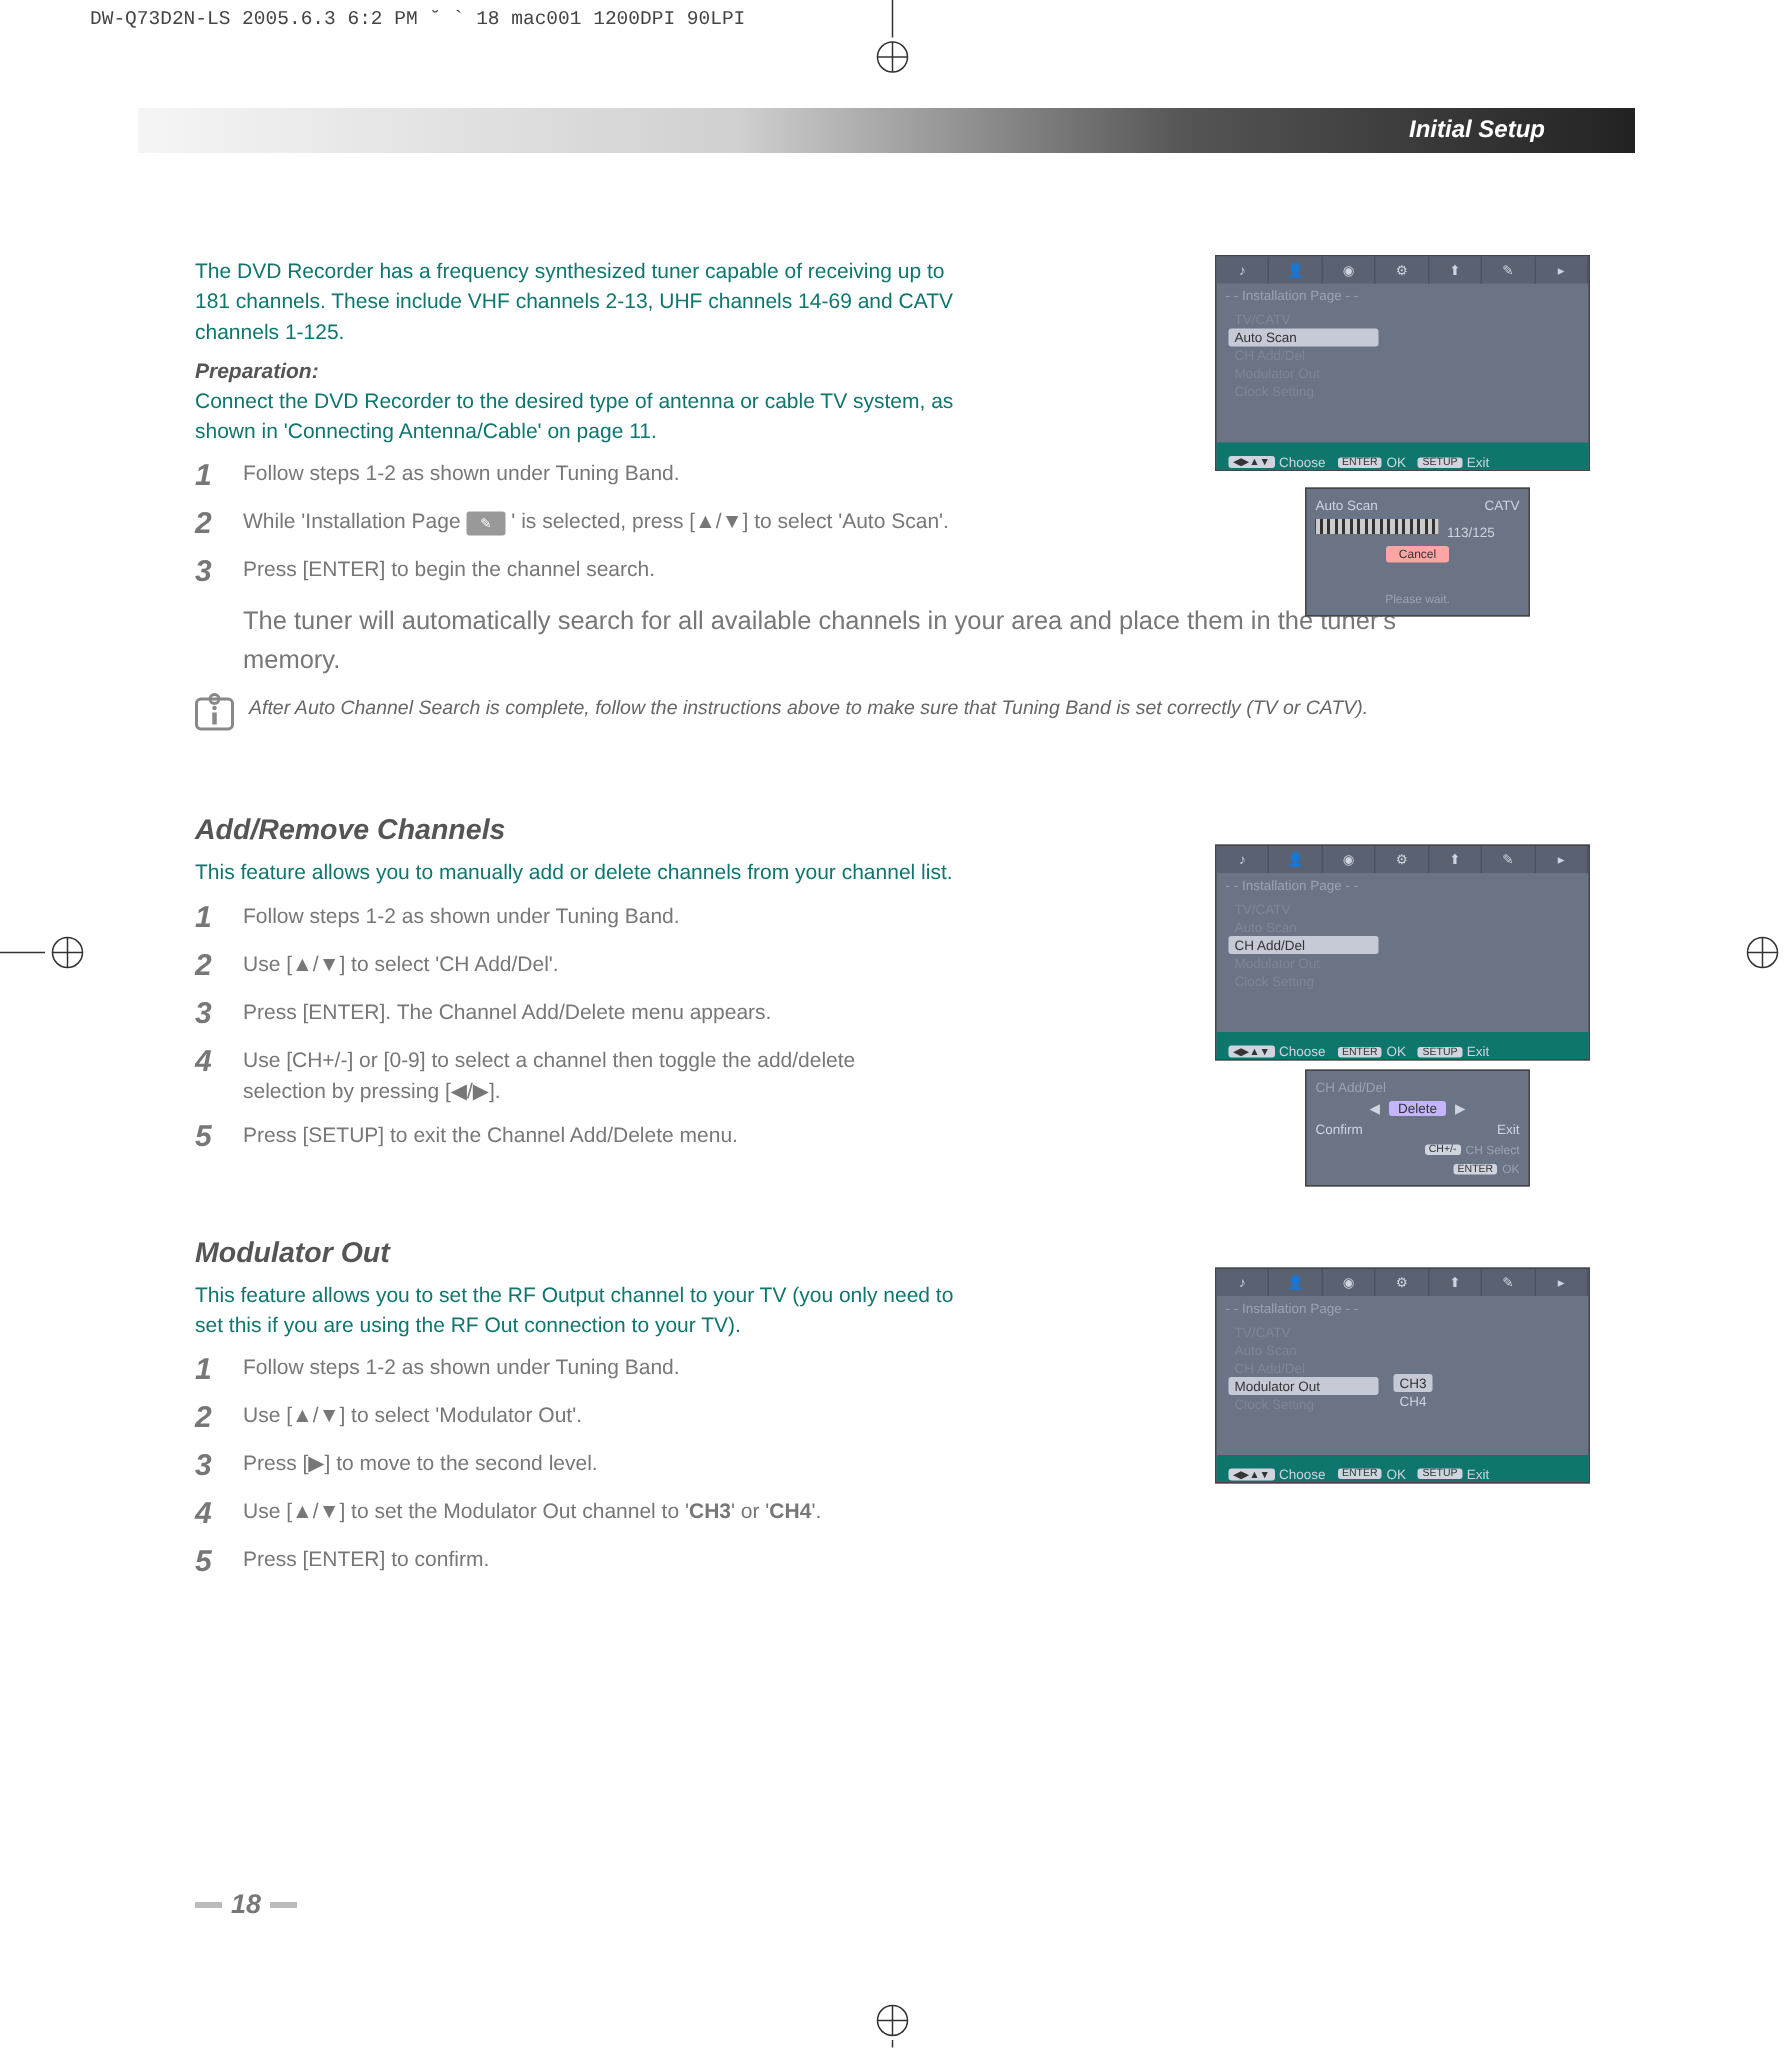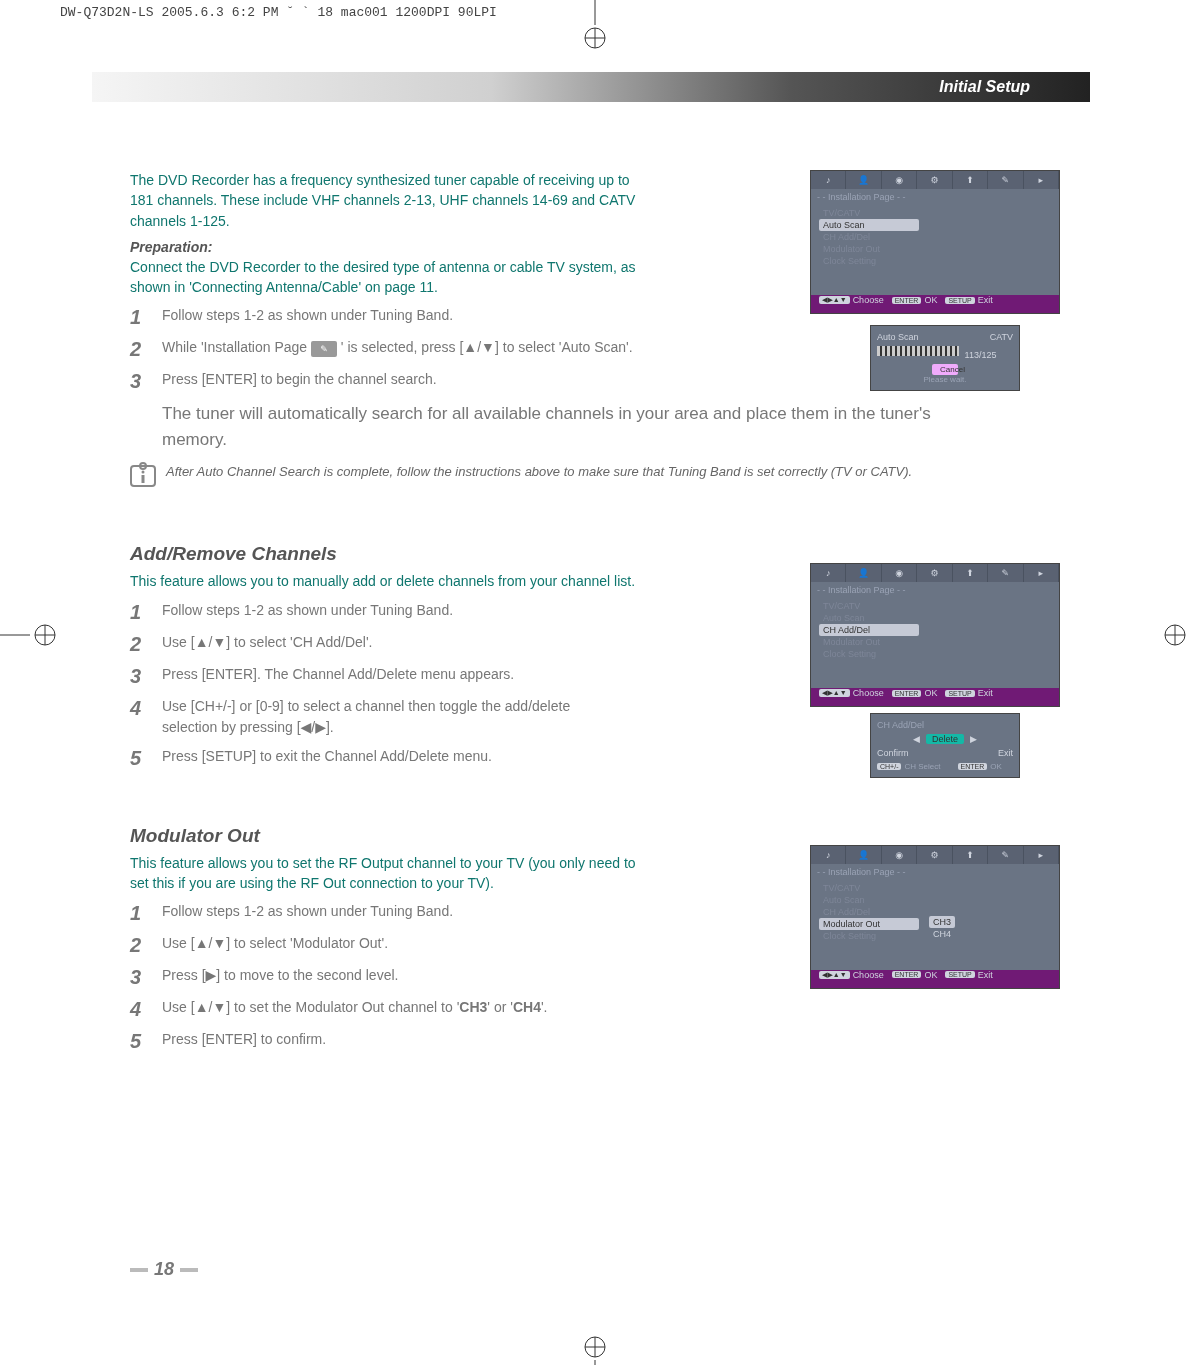--- a/index.html
+++ b/index.html
@@ -198,24 +198,24 @@
     white-space: nowrap;
   }
   .osd-right-item.hi {
     background: #c6cad6;
     color: #333;
     border-radius: 2px;
   }
   .osd-footer {
     height: 18px;
     display: flex;
-    align-items: flex-start;
+    align-items: flex-end;
     gap: 8px;
     padding: 0 8px;
-    background: #701a75;
+    background: #0f766e;
   }
   .osd-foot-item {
     display: flex;
     align-items: center;
     gap: 3px;
   }
   .osd-key {
     background: #cfd4de;
     color: #333;
     font-size: 7px;
@@ -237,61 +237,61 @@
     margin-bottom: 4px;
   }
   .popup-progress {
     height: 10px;
     background: #333;
     width: 60%;
     background-image: repeating-linear-gradient(90deg, #ccc 0 3px, #333 3px 5px);
     margin-bottom: 8px;
   }
   .popup-btn {
-    background: #f0abfc;
+    background: #fca5a5;
     color: #333;
     font-size: 8px;
     padding: 1px 8px;
     border-radius: 2px;
-    margin: 0 auto 0;
-    width: 26px;
+    margin: 0 auto 20px;
+    width: 42px;
     text-align: center;
   }
   .popup-wait {
     text-align: center;
     font-size: 8px;
     color: #9aa3b5;
   }
 
   .popup-add {
     width: 150px;
   }
   .popup-add .row1 {
     display: flex;
     justify-content: center;
     align-items: center;
     gap: 6px;
     margin-bottom: 4px;
   }
   .popup-add .del-btn {
-    background: #14b8a6;
+    background: #c4b5fd;
     color: #333;
     padding: 0 6px;
     border-radius: 2px;
     text-align: right;
   }
   .popup-add .row2 {
     display: flex;
     justify-content: space-between;
     margin-bottom: 4px;
   }
   .popup-add .legend {
     display: flex;
-    flex-direction: row;
-    gap: 17px;
+    flex-direction: column;
+    gap: 4px;
     align-items: flex-end;
   }
   .popup-add .legend-row {
     display: flex;
     align-items: center;
     gap: 3px;
     font-size: 8px;
     color: #9aa3b5;
   }
 

